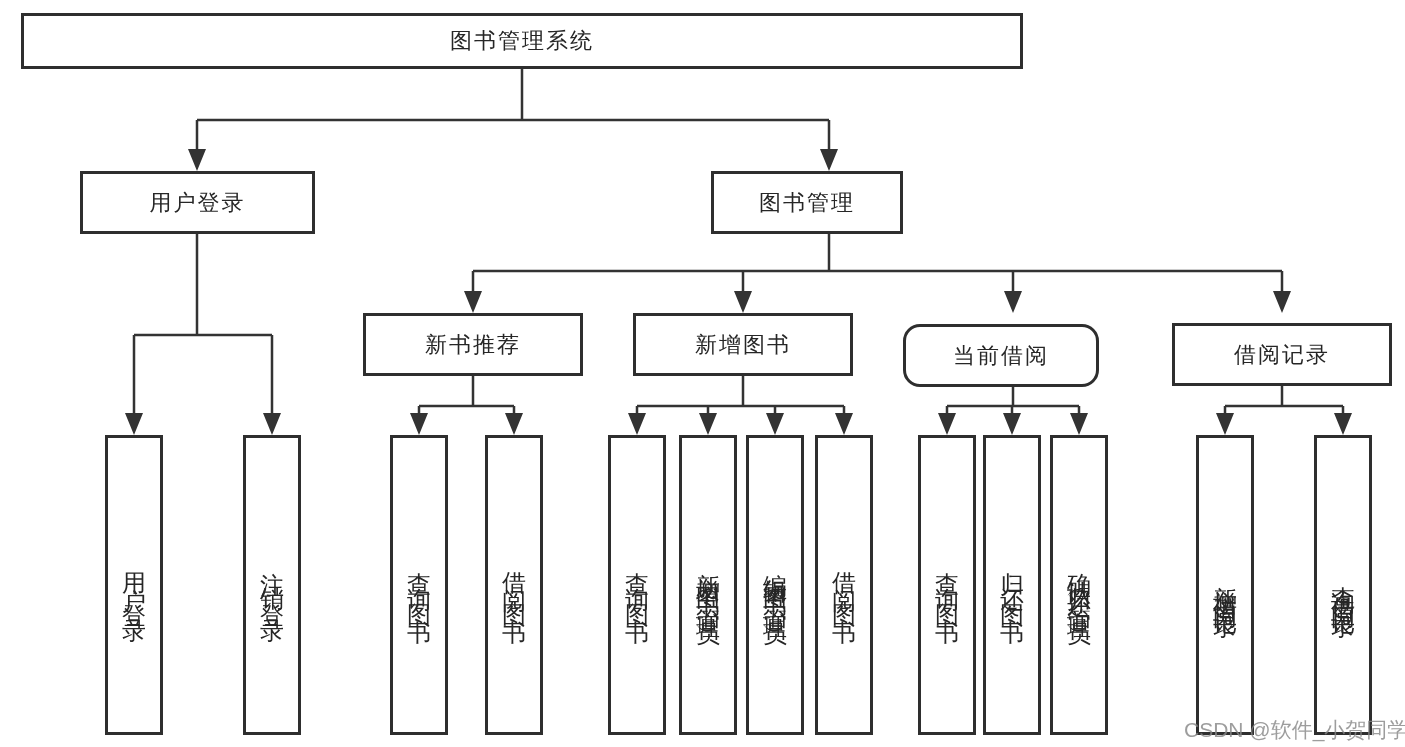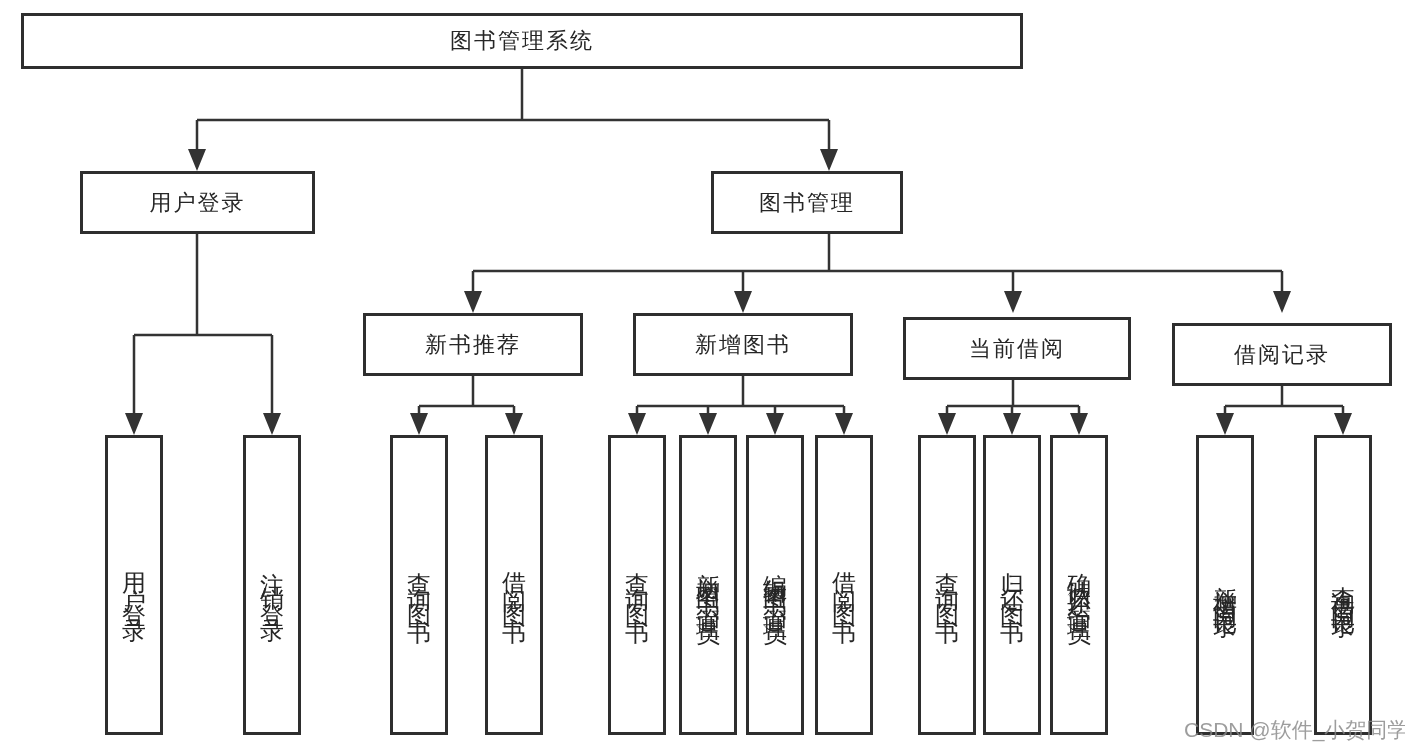--- a/index.html
+++ b/index.html
@@ -73,21 +73,21 @@
       M1216,413 h18 L1225,435 Z  M1334,413 h18 L1343,435 Z"></path>
   </svg>
 
   <div class="node box-h" style="left:21px; top:13px; width:1002px; height:56px;">图书管理系统</div>
 
   <div class="node box-h" style="left:80px; top:171px; width:235px; height:63px;">用户登录</div>
   <div class="node box-h" style="left:711px; top:171px; width:192px; height:63px;">图书管理</div>
 
   <div class="node box-h" style="left:363px; top:313px; width:220px; height:63px;">新书推荐</div>
   <div class="node box-h" style="left:633px; top:313px; width:220px; height:63px;">新增图书</div>
-  <div class="node box-h" style="left:903px; top:317px; width:228px; height:63px;">当前借阅</div>
+  <div class="node box-h" style="left:903px; top:324px; width:196px; height:63px;border-radius:17px;">当前借阅</div>
   <div class="node box-h" style="left:1172px; top:313px; width:220px; height:63px;margin-top:10px;">借阅记录</div>
 
   <div class="node box-v" style="left:105px;">
     <span class="vtext sp4">用户登录</span>
   </div>
   <div class="node box-v" style="left:243px;">
     <span class="vtext sp4">注销登录</span>
   </div>
 
   <div class="node box-v" style="left:390px;">

